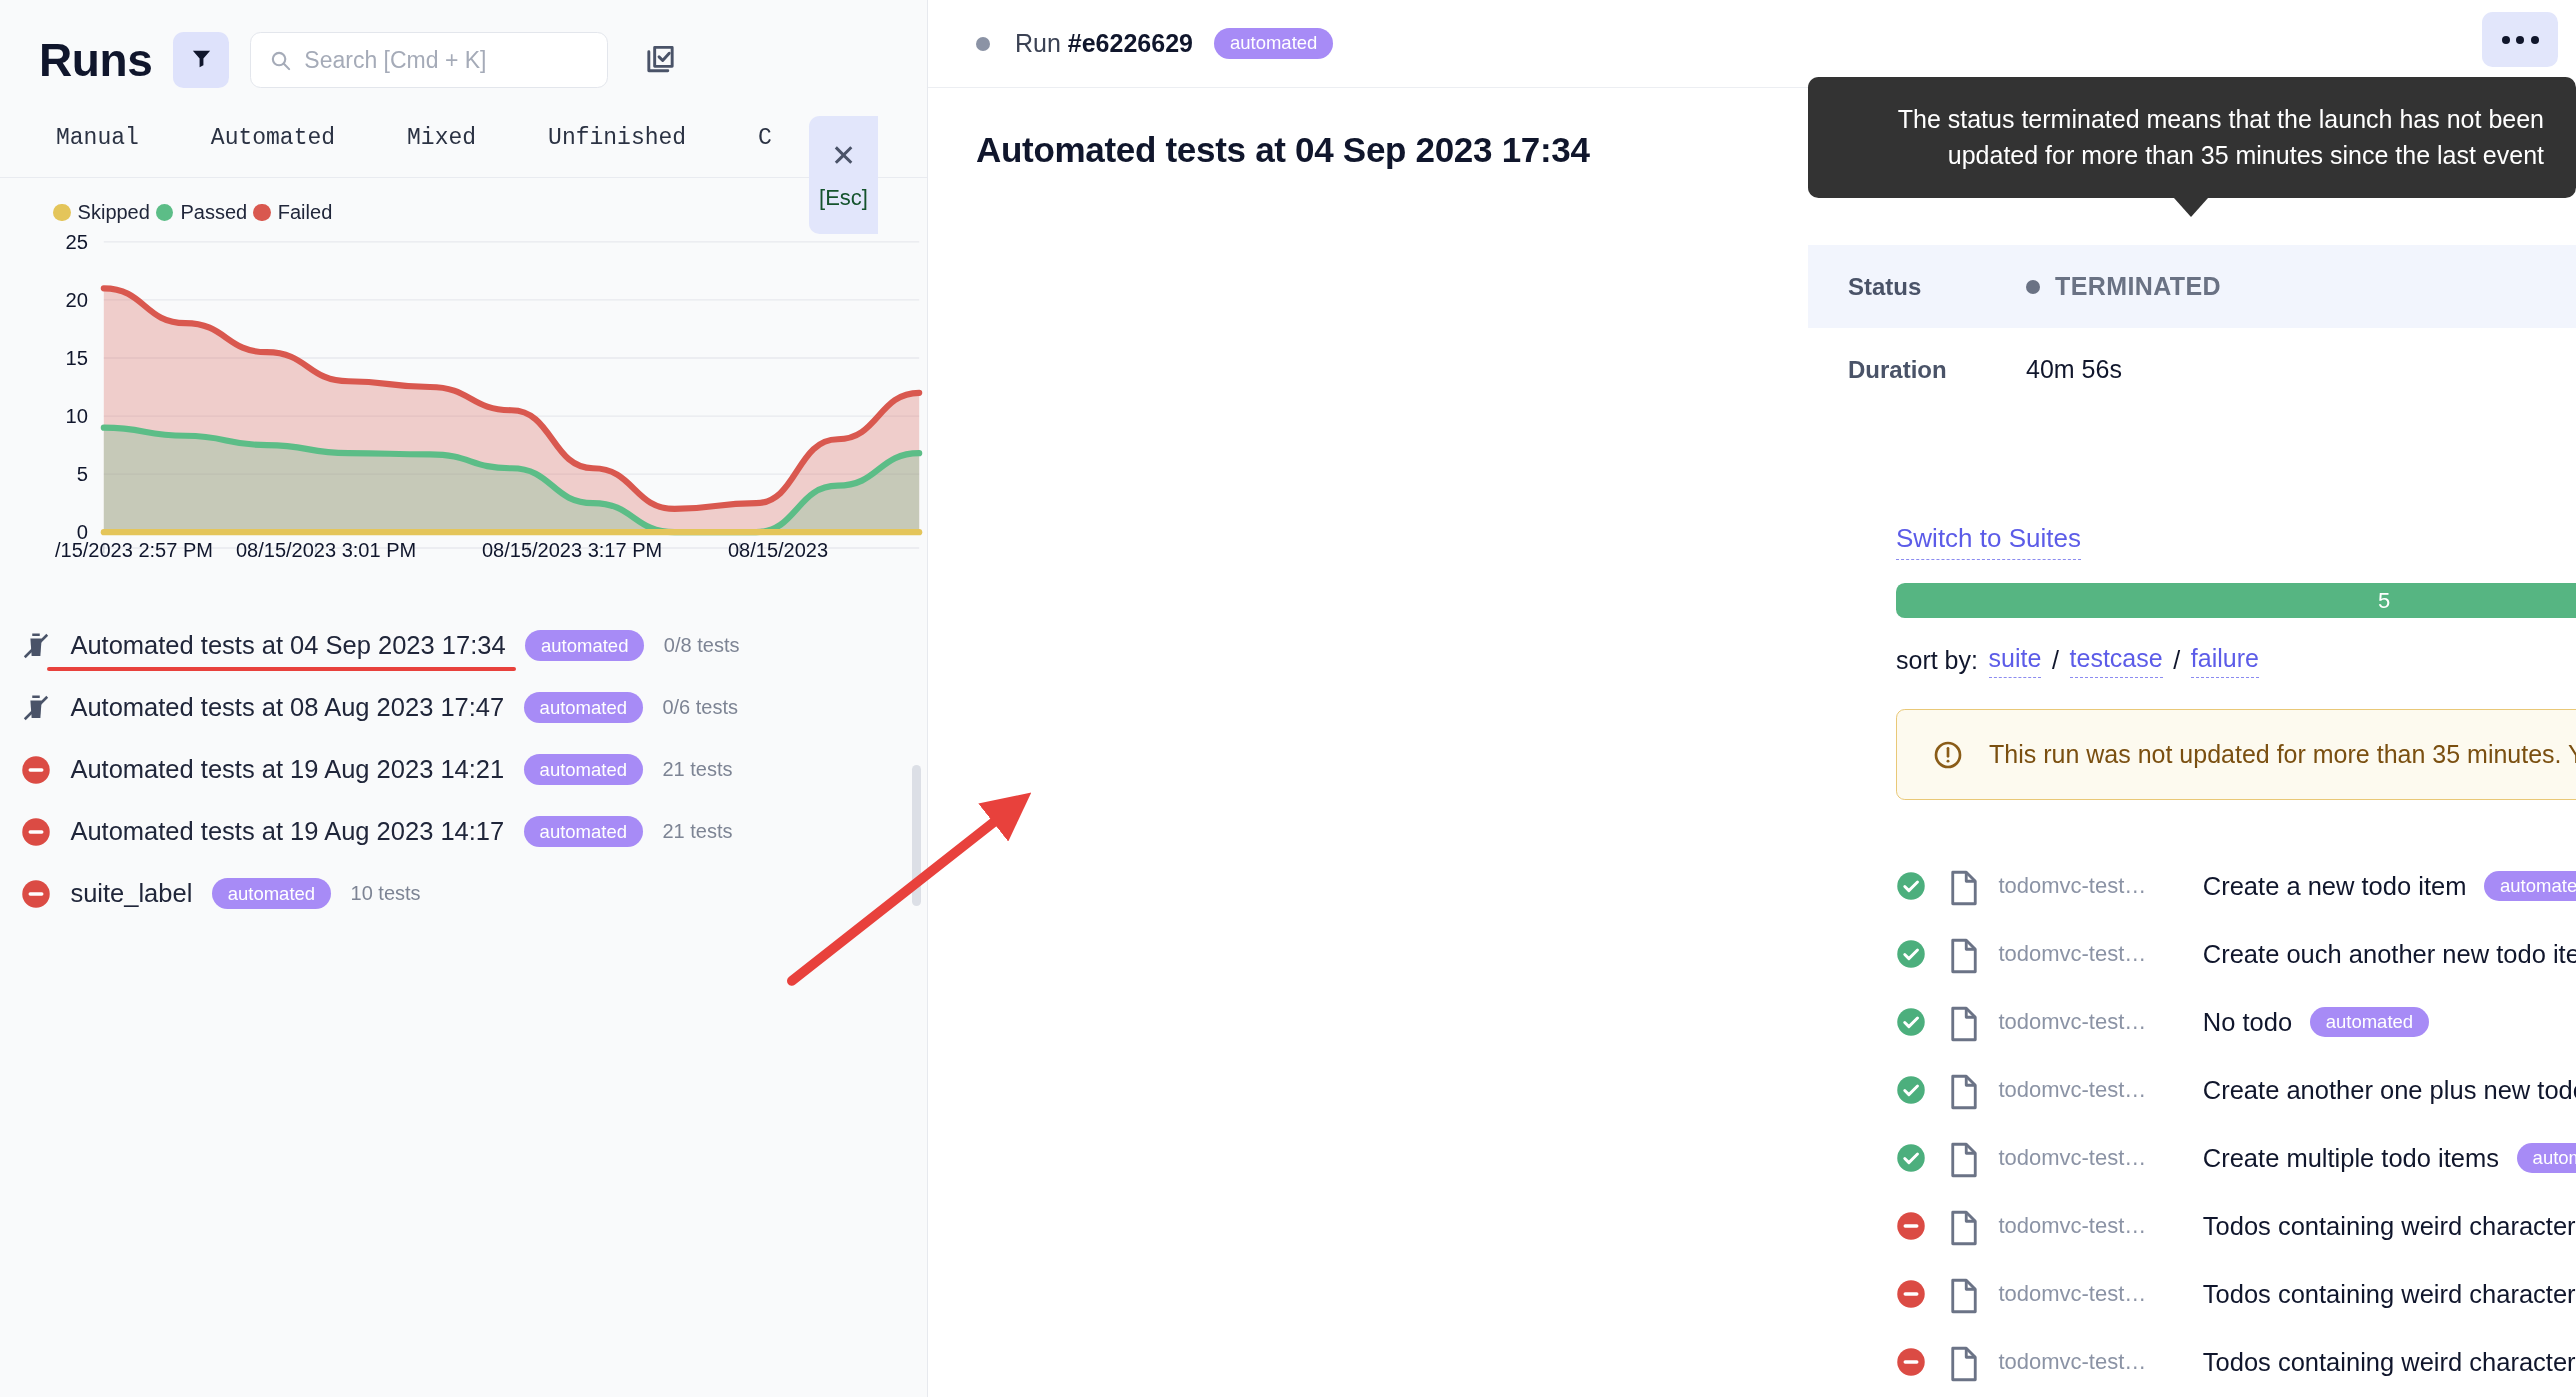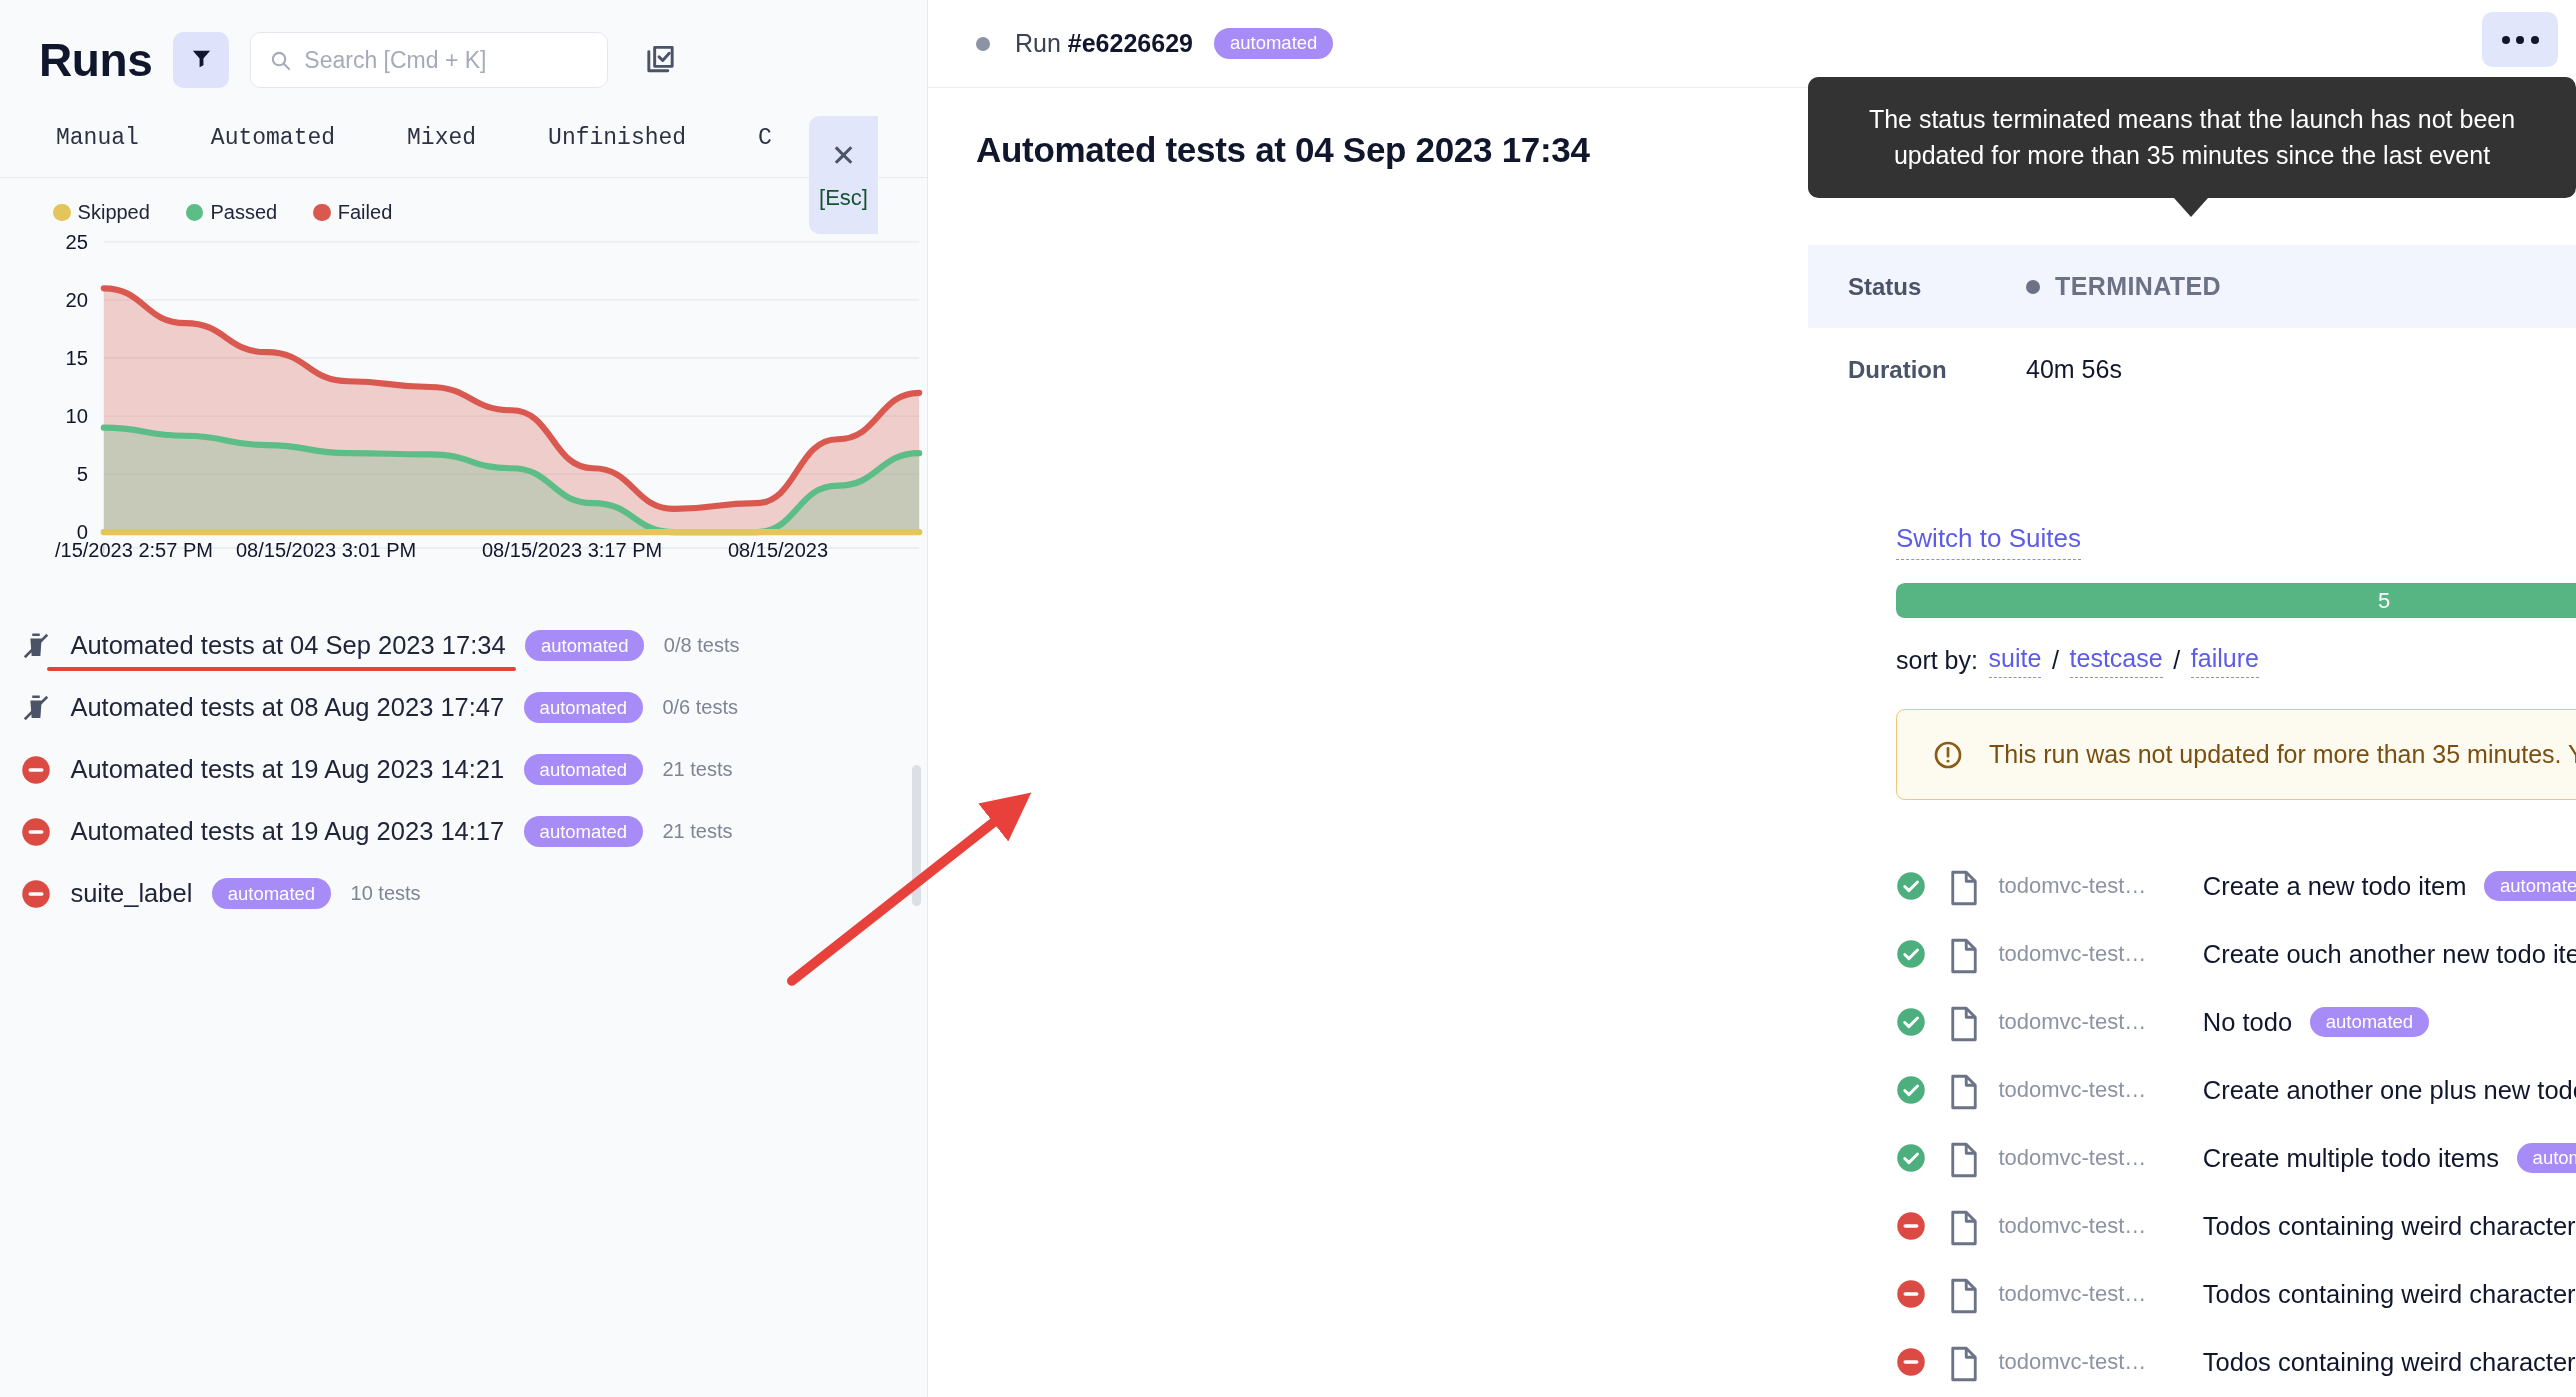--- a/index.html
+++ b/index.html
@@ -51,21 +51,21 @@
     border-bottom: 1.8px solid #e9ebf0;
     padding-bottom: 26px;
     font-family: Liberation Mono, monospace;
   }
   .tab {
     font-size: 23px; color: #2b3243; font-weight: 500;
     padding: 0 30px; cursor: pointer; white-space: nowrap;
   }
 
   
-  .legend { display: flex; align-items: center; gap: 36px; padding: 23px 0 0 53px; }
+  .legend { display: flex; align-items: center; gap: 6px; padding: 23px 0 0 53px; }
   .legend-item { display: flex; align-items: center; gap: 7px; }
   .legend-dot { width: 17.6px; height: 17.6px; border-radius: 50%; }
   .legend-label { font-size: 20px; color: #20263a; }
 
   
   .chart-wrap { position: relative; width: 928px; height: 352px; margin-top: 8.8px; }
   .chart-wrap svg { display: block; }
   .xlabels {
     position: absolute; left: 0; top: 306px; width: 928px;
     display: flex; font-size: 20px; color: #10162c;
@@ -139,21 +139,21 @@
   .info-row.alt { background: #f2f5fd; }
   .info-key { width: 218px; padding-left: 40px; font-size: 24px; color: #4a5368; font-weight: 600; }
   .info-val { font-size: 25px; color: #10162c; display: flex; align-items: center; gap: 15px; }
   .info-val.status { font-weight: 700; color: #6a7284; letter-spacing: 0.4px; }
   .status-dot { width: 14px; height: 14px; border-radius: 50%; background: #6a7284; }
 
   
   .tooltip {
     position: absolute; left: 880px; top: 77px; width: 768px;
     background: #333333; color: #ffffff; border-radius: 10.6px;
-    padding: 25px 32px; font-size: 25px; line-height: 1.42; text-align: center;
+    padding: 25px 32px; font-size: 25px; line-height: 1.42; text-align: right;
     z-index: 60;
   }
   .tooltip::after {
     content: ""; position: absolute; left: 50%; bottom: -18.5px; margin-left: -17.6px;
     border-left: 17.6px solid transparent; border-right: 17.6px solid transparent;
     border-top: 19.4px solid #333333;
   }
 
   
   .switch-link {

